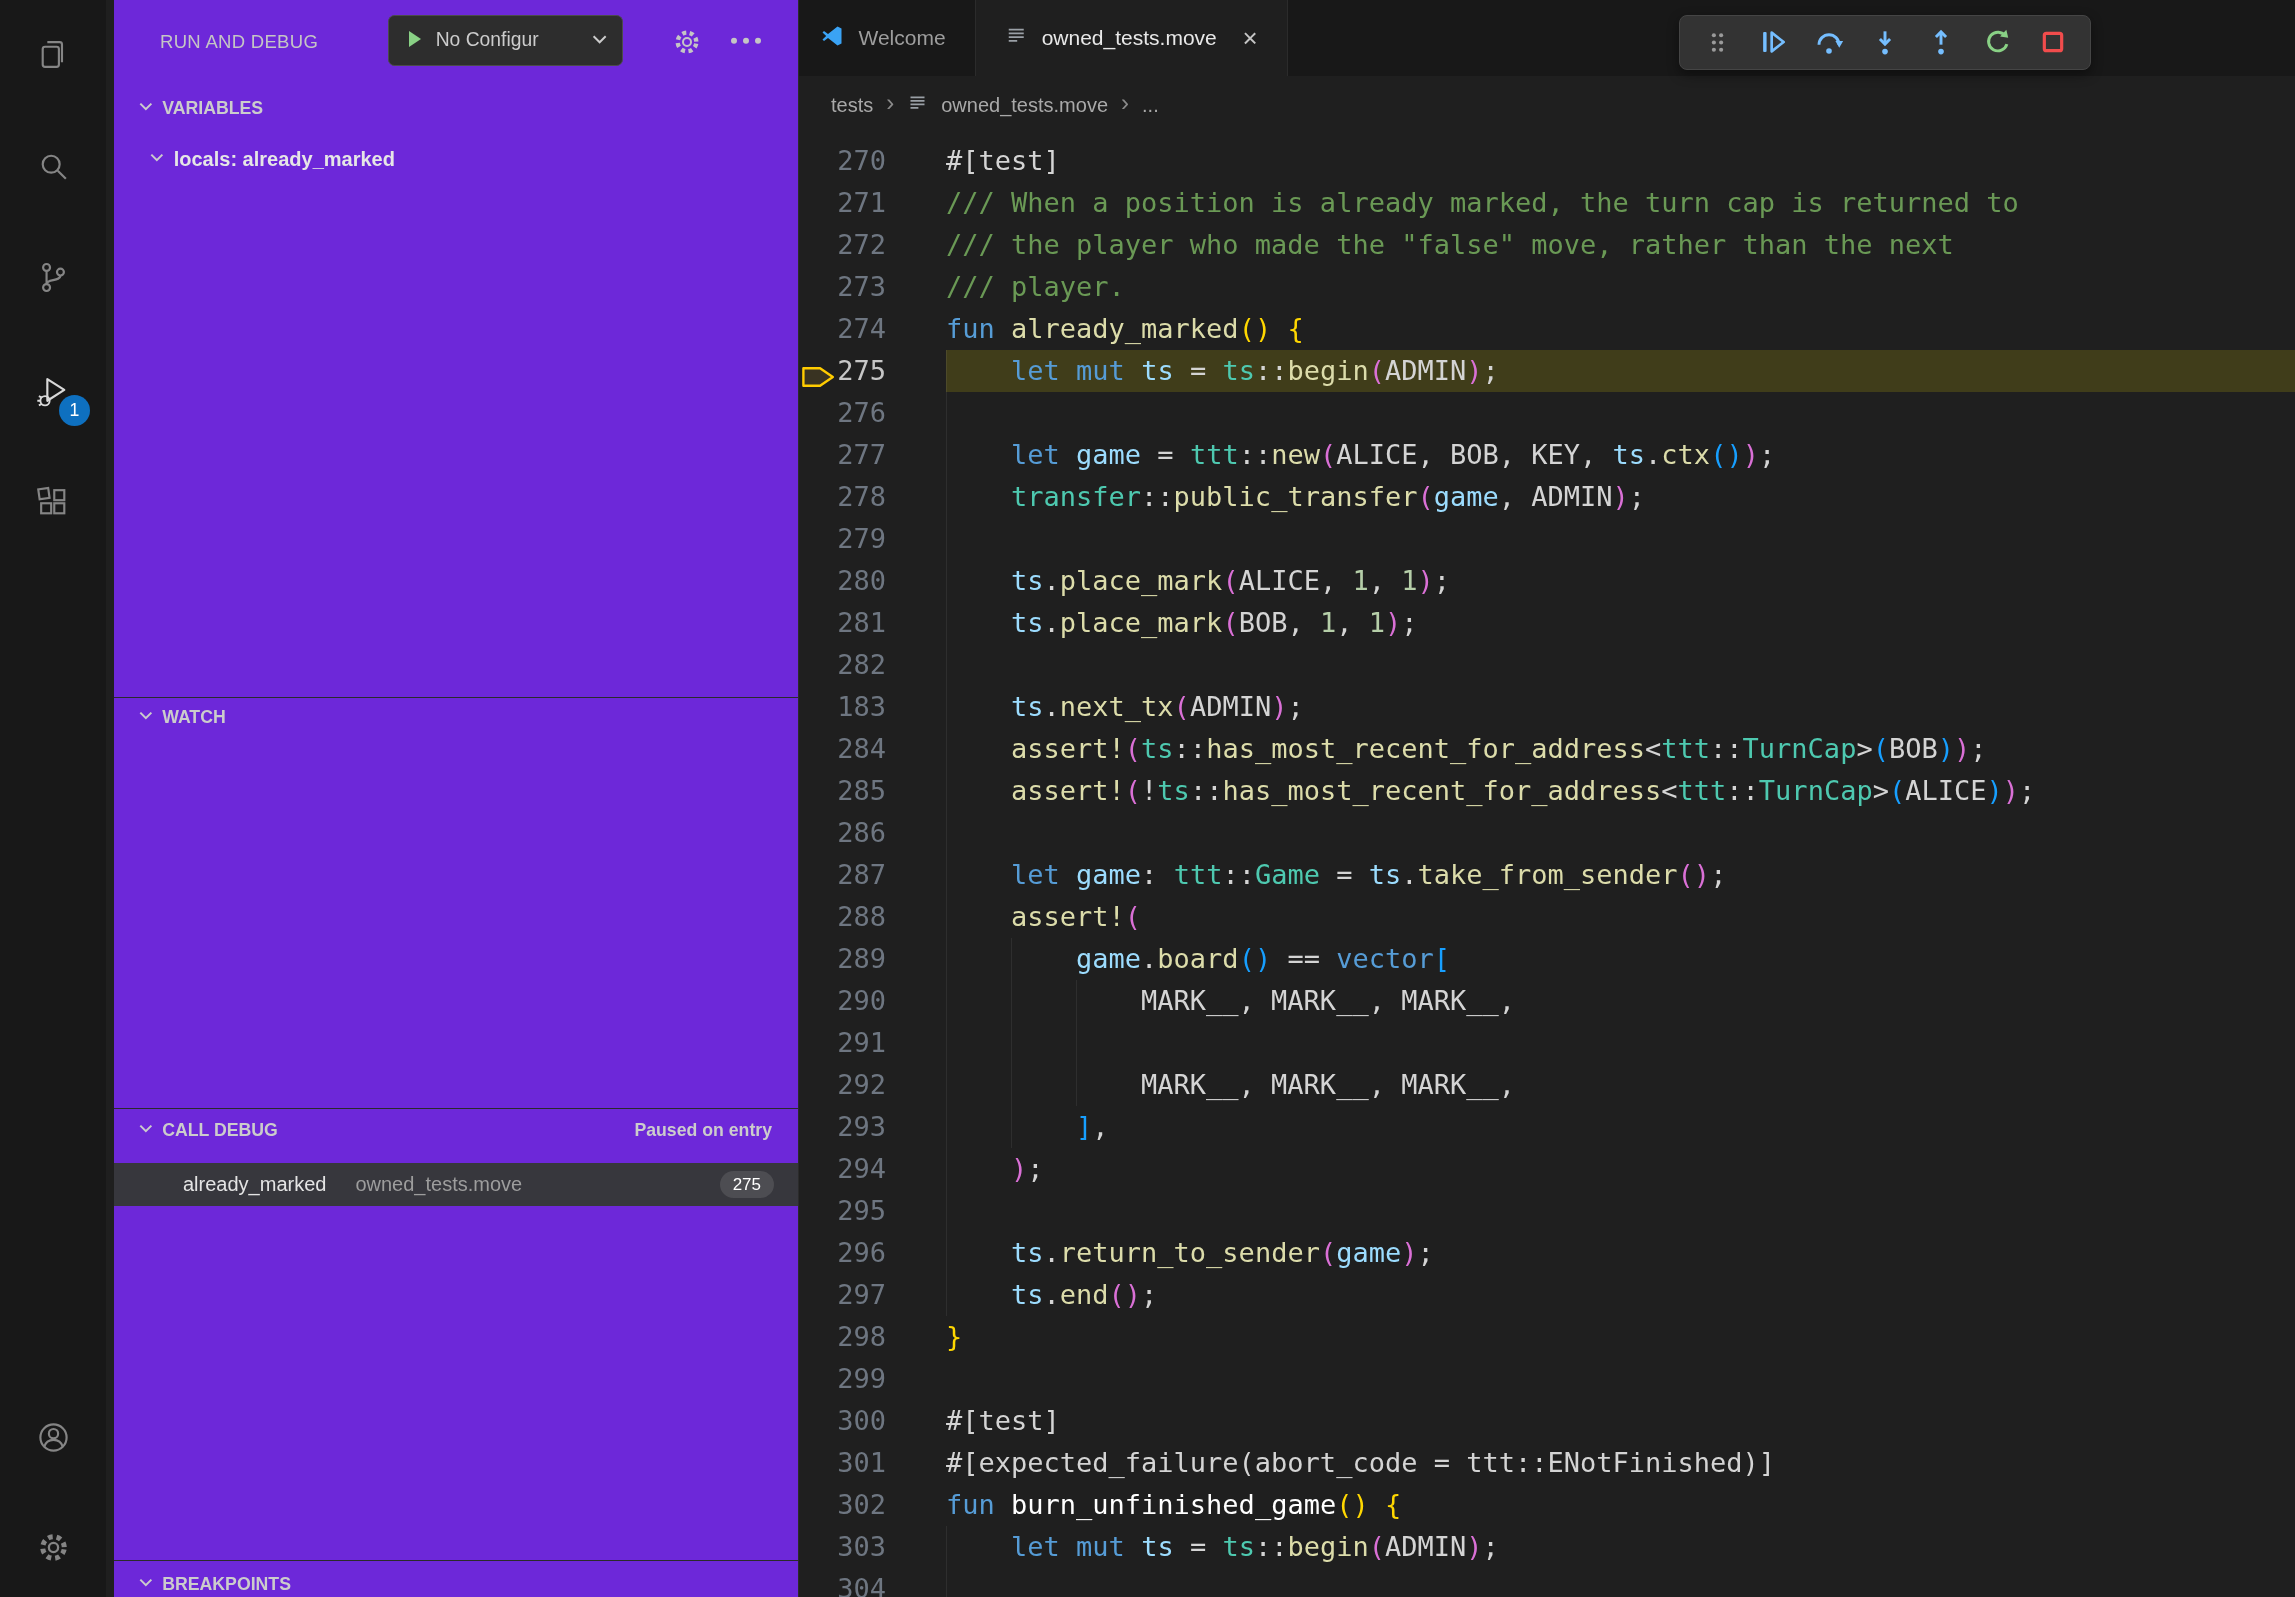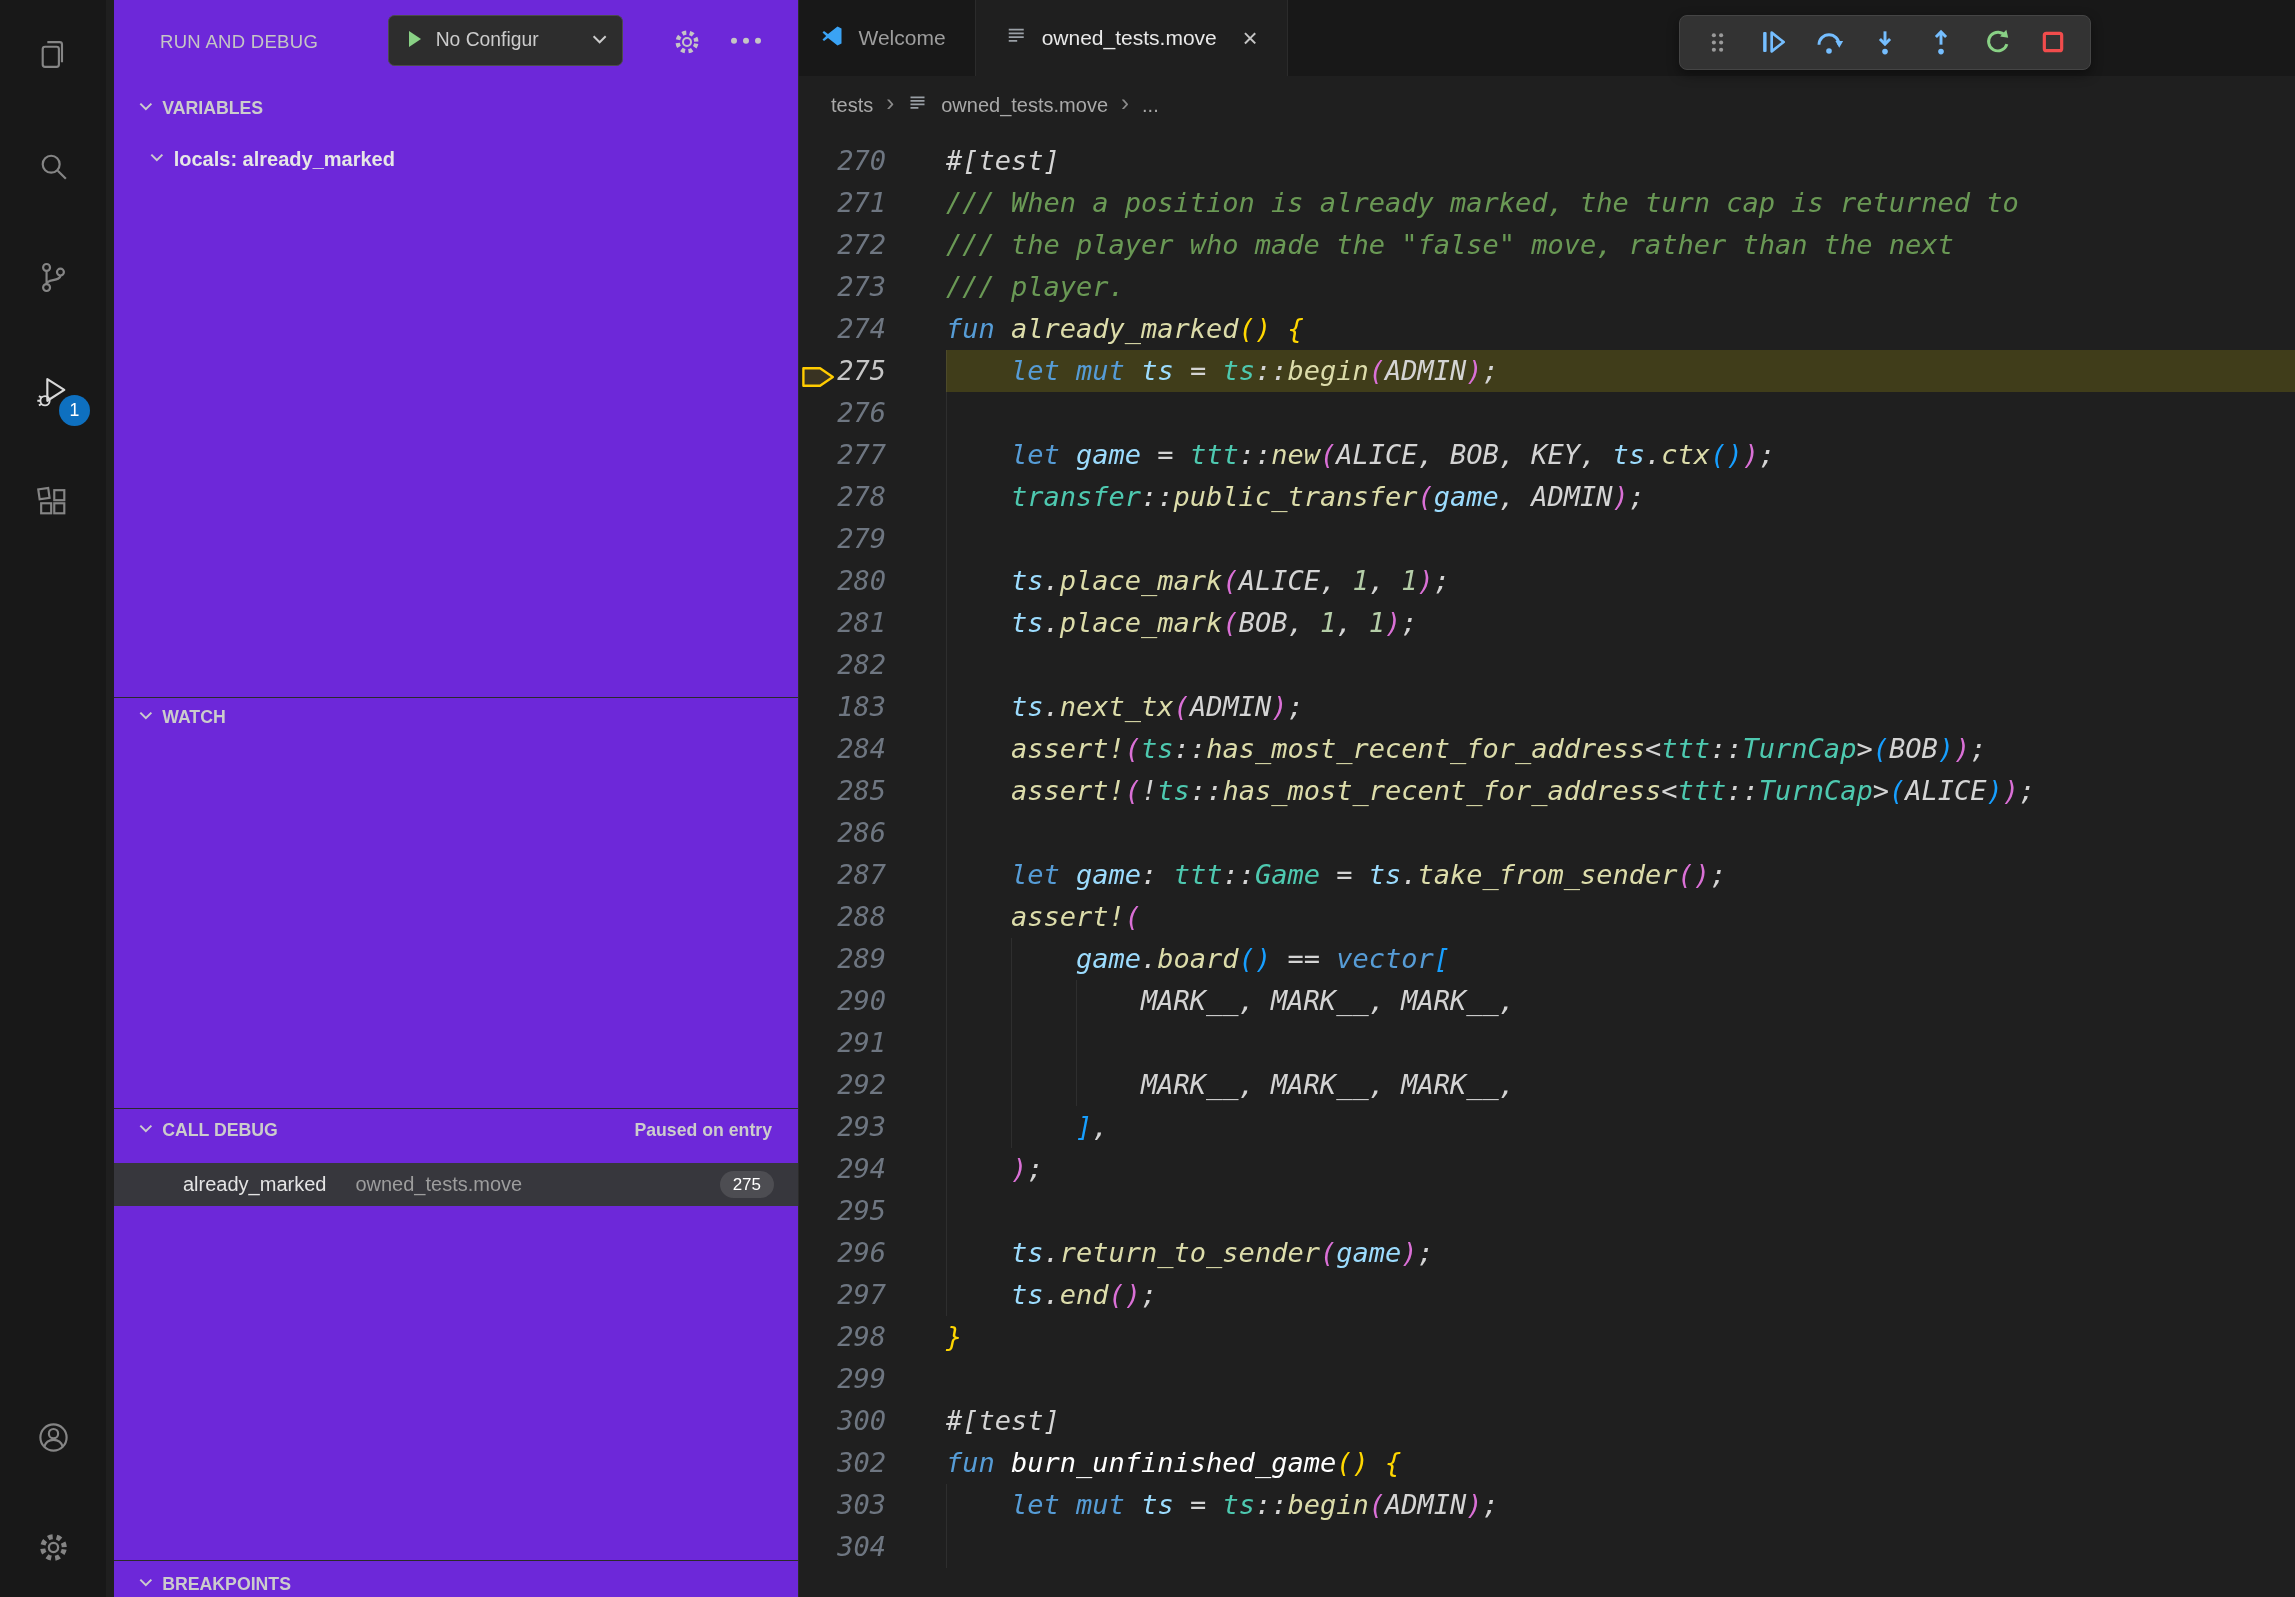--- a/index.html
+++ b/index.html
@@ -42,21 +42,21 @@
   .tabs { position:absolute; top:0; left:0; right:0; height:76px; background:#181818; display:flex; }
   .tab { height:76px; display:flex; align-items:center; padding:0 29px; gap:14.5px; font-size:21px;
          color:#9d9d9d; border-right:0.8px solid #2b2b2b; }
   .tab.active { background:#1f1f1f; color:#e8e8e8; }
   .tab .close { font-size:26px; color:#c5c5c5; margin-left:11.3px; line-height:1; }
   .breadcrumb { position:absolute; top:76px; left:0; right:0; height:58px; display:flex; align-items:center;
                 padding-left:40px; gap:13px; color:#a9a9a9; font-size:20px; }
   .breadcrumb .sep { color:#8a8a8a; font-size:24px; line-height:1; padding-bottom:4.8px; }
 
   .code { position:absolute; top:140px; left:0; right:0; }
-  .code-line { display:flex; height:42px; font-family:"DejaVu Sans Mono",monospace; font-size:27px; line-height:42px;font-style:italic; }
+  .code-line { display:flex; height:42px; font-family:"DejaVu Sans Mono",monospace; font-size:27px; line-height:42px; }
   .gutter { flex:0 0 155px; text-align:right; padding-right:60px; color:#6e7681; position:relative; }
   .content { flex:1; white-space:pre; position:relative; color:#d4d4d4; }
   .code-line.active .content { background:#403d1a; }
   .code-line.active .ln { color:#c6c6c6; }
   .guide { position:absolute; top:0; bottom:0; width:0; border-left:1.6px solid rgba(255,255,255,0.07); }
   .frame-marker { position:absolute; left:9.7px; top:8.8px; }
 
   
   .dbg-toolbar { position:absolute; left:1679px; top:14.5px; width:412px; height:55px; background:#333333;
                  border:0.8px solid #454545; border-radius:8px; display:flex; align-items:center;
@@ -381,20 +381,24 @@
         </div>
         <div class="code-line">
           <div class="gutter"><span class="ln">299</span></div>
           <div class="content"></div>
         </div>
         <div class="code-line">
           <div class="gutter"><span class="ln">300</span></div>
           <div class="content"><span style="color: rgb(212, 212, 212);">#[test]</span></div>
         </div>
         <div class="code-line">
+          <div class="gutter"><span class="ln">301</span></div>
+          <div class="content"><span style="color: rgb(212, 212, 212);">#[expected_failure(abort_code = ttt::ENotFinished)]</span></div>
+        </div>
+        <div class="code-line">
           <div class="gutter"><span class="ln">302</span></div>
           <div class="content"><span style="color: rgb(86, 156, 214);">fun</span><span style="color: rgb(212, 212, 212);"> </span><span style="color: #ffffff;">burn_unfinished_game</span><span style="color: rgb(255, 215, 0);">()</span><span style="color: rgb(212, 212, 212);"> </span><span style="color: rgb(255, 215, 0);">{</span></div>
         </div>
         <div class="code-line">
           <div class="gutter"><span class="ln">303</span></div>
           <div class="content"><span class="guide" style="left: 0ch;"></span><span style="color: rgb(212, 212, 212);">    </span><span style="color: rgb(86, 156, 214);">let</span><span style="color: rgb(212, 212, 212);"> </span><span style="color: rgb(86, 156, 214);">mut</span><span style="color: rgb(212, 212, 212);"> </span><span style="color: rgb(156, 220, 254);">ts</span><span style="color: rgb(212, 212, 212);"> = </span><span style="color: rgb(78, 201, 176);">ts</span><span style="color: rgb(212, 212, 212);">::</span><span style="color: rgb(220, 220, 170);">begin</span><span style="color: rgb(218, 112, 214);">(</span><span style="color: rgb(212, 212, 212);">ADMIN</span><span style="color: rgb(218, 112, 214);">)</span><span style="color: rgb(212, 212, 212);">;</span></div>
         </div>
         <div class="code-line">
           <div class="gutter"><span class="ln">304</span></div>
           <div class="content"><span class="guide" style="left: 0ch;"></span></div>

